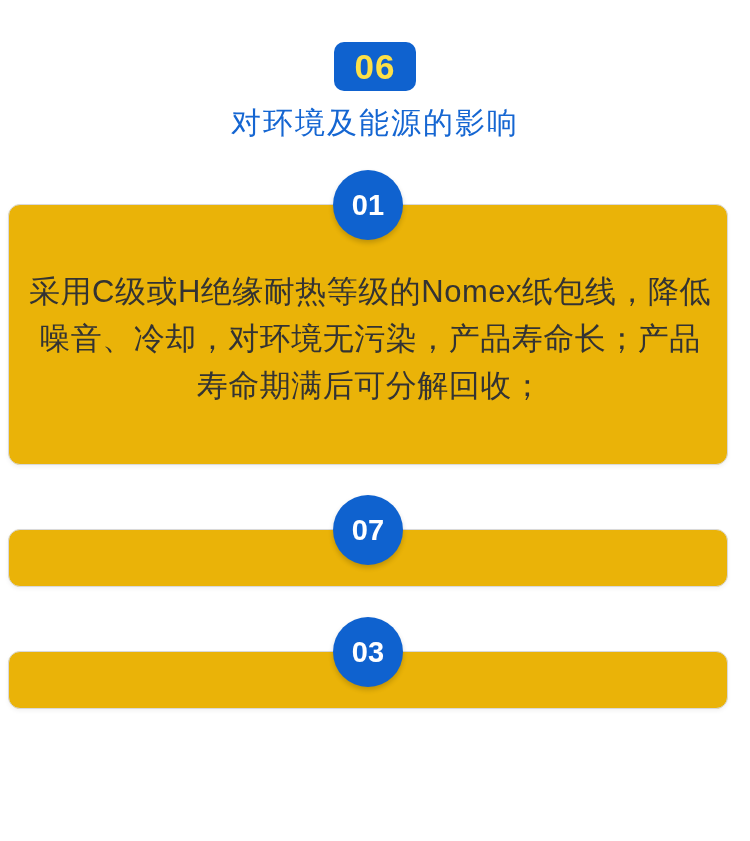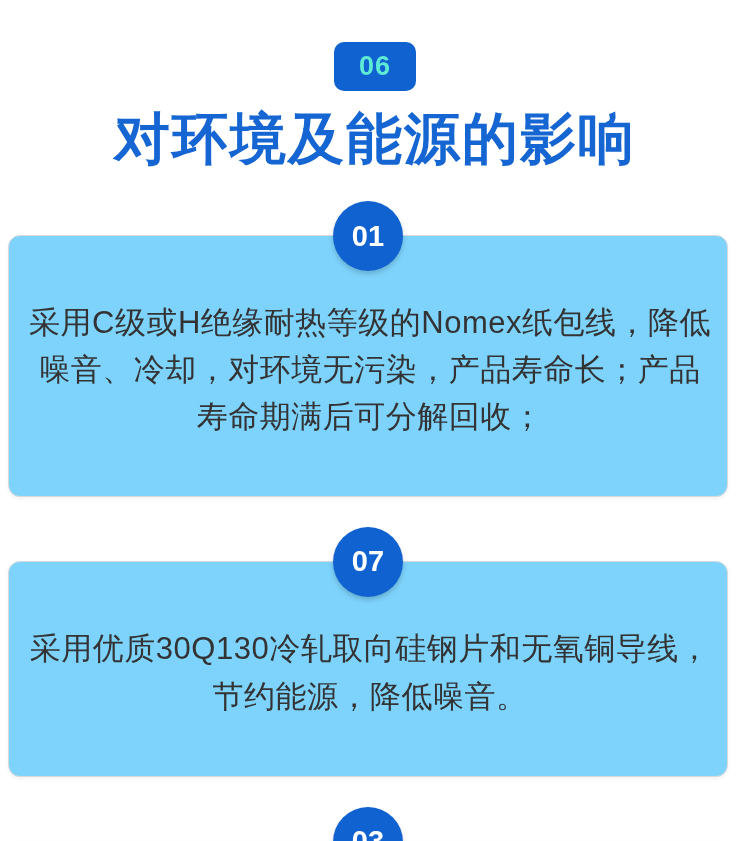--- a/index.html
+++ b/index.html
@@ -18,38 +18,38 @@
   }
   .section-badge {
     display: flex;
     align-items: center;
     justify-content: center;
     width: 82px;
     height: 49px;
     margin: 42px auto 0 auto;
     background: var(--primary-blue, #0f62cf);
     border-radius: 10px;
-    color: #5eead4;
-    font-size: 27px;
+    color: #fde047;
+    font-size: 35px;
     font-weight: bold;
     letter-spacing: 1px;
   }
   .page-title {
     margin: 14px auto 0 auto;
     text-align: center;
     color: var(--title-blue, #1566d2);
-    font-size: 56px;
-    font-weight: 700;
+    font-size: 30px;
+    font-weight: 400;
     line-height: 1.2;
     letter-spacing: 2px;
   }
   .card {
     position: relative;
     margin: 64px 22px 0 8px;
-    background: #7dd3fc;
+    background: #eab308;
     border: 1px solid #d9d9d9;
     border-radius: 12px;
     box-shadow: 0 2px 4px rgba(0,0,0,0.05);
     padding: 32px 14px 24px 18px;
     box-sizing: border-box;
   }
   .card.first {
     margin-top: 63px;
   }
   .num-circle {
@@ -90,21 +90,20 @@
 
   <h1 class="page-title">对环境及能源的影响</h1>
 
   <section class="card first">
     <div class="num-circle">01</div>
     <p class="card-text">采用C级或H绝缘耐热等级的Nomex纸包线，降低噪音、冷却，对环境无污染，产品寿命长；产品寿命期满后可分解回收；</p>
   </section>
 
   <section class="card two-line">
     <div class="num-circle">07</div>
-    <p class="card-text">采用优质30Q130冷轧取向硅钢片和无氧铜导线，节约能源，降低噪音。</p>
   </section>
 
   <section class="card">
     <div class="num-circle">03</div>
 
   </section>
 
 </div>
 
 </body></html>

